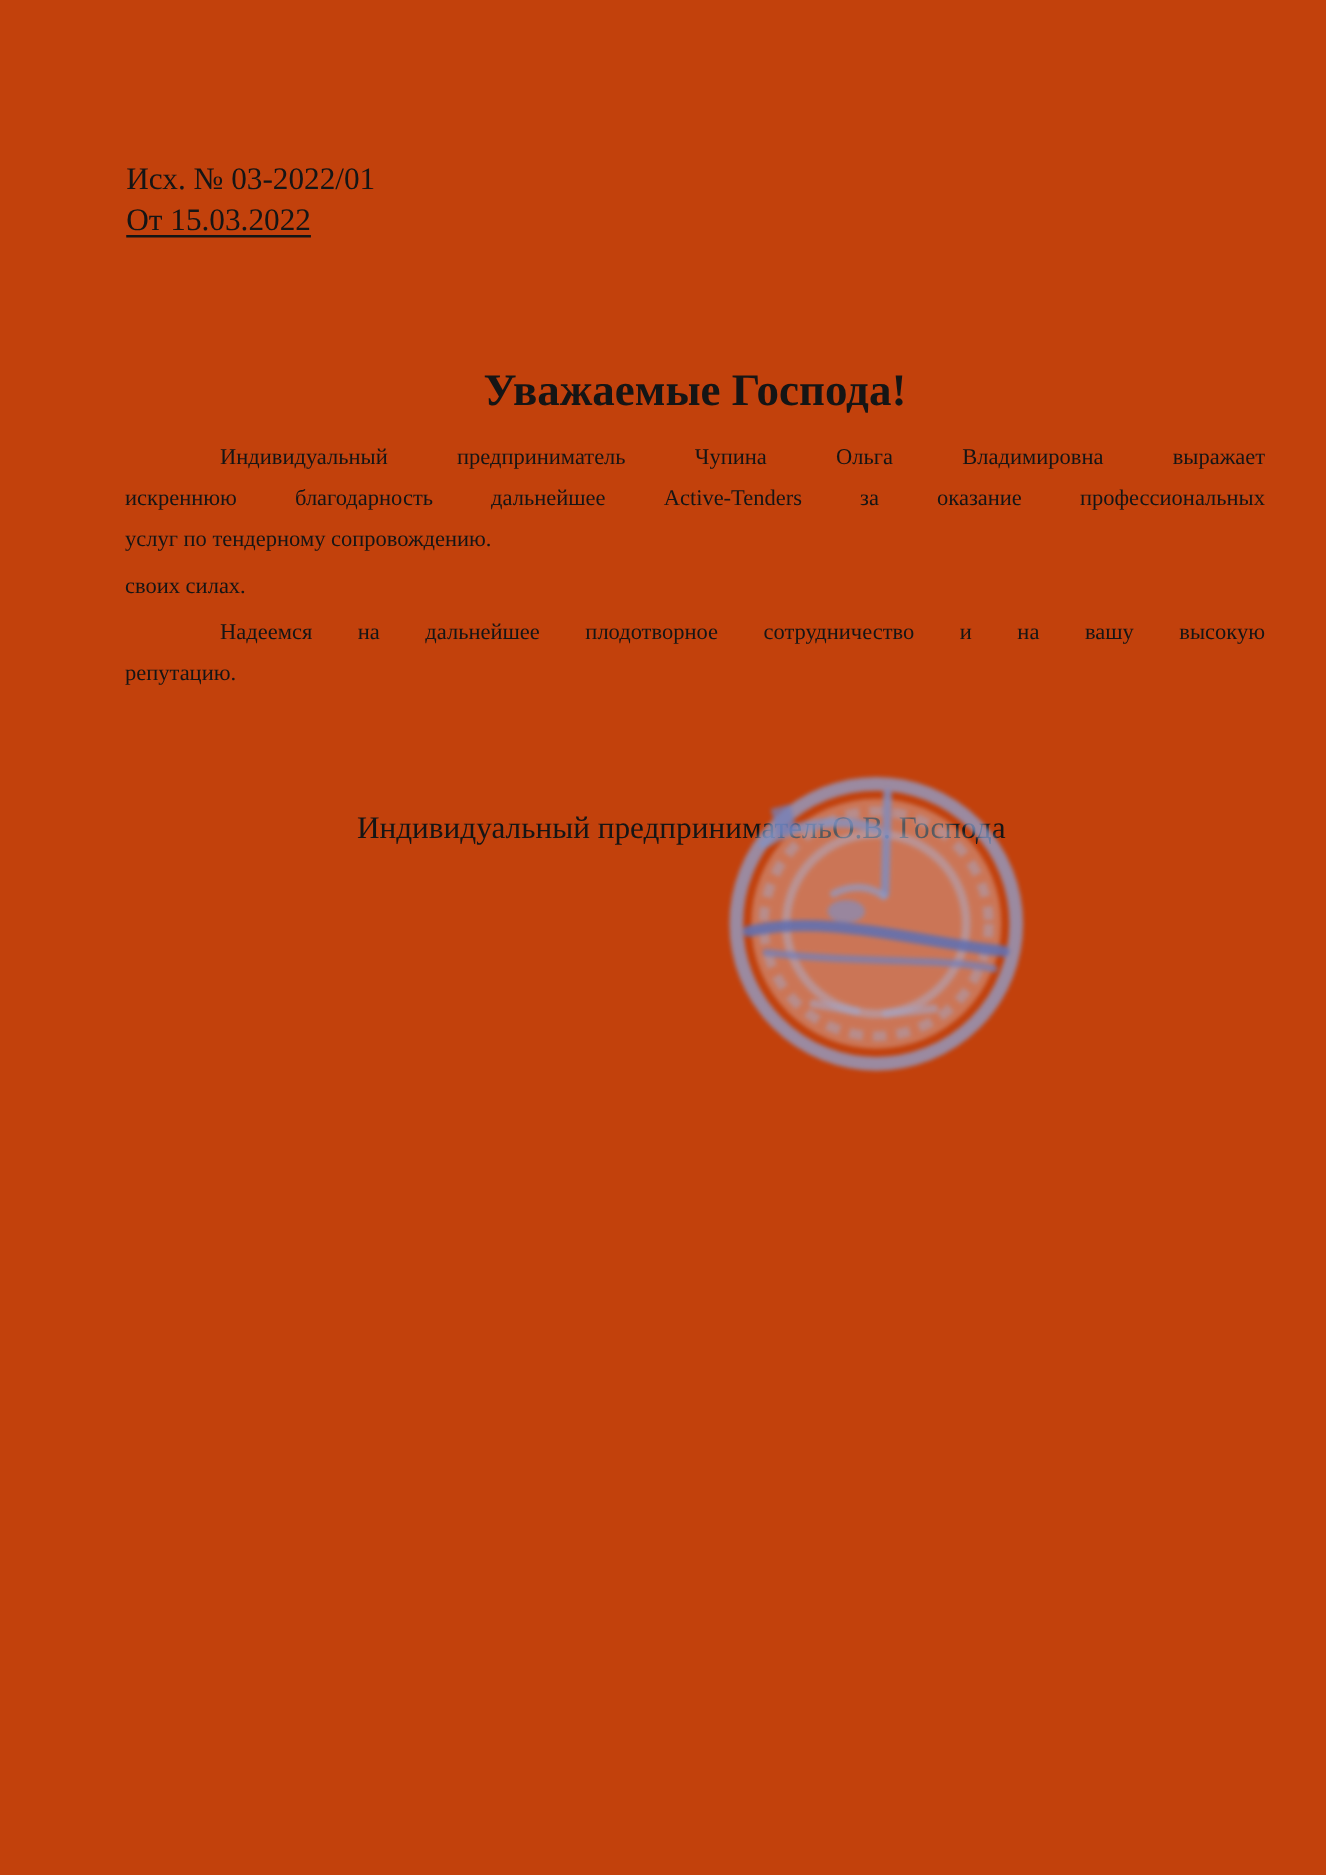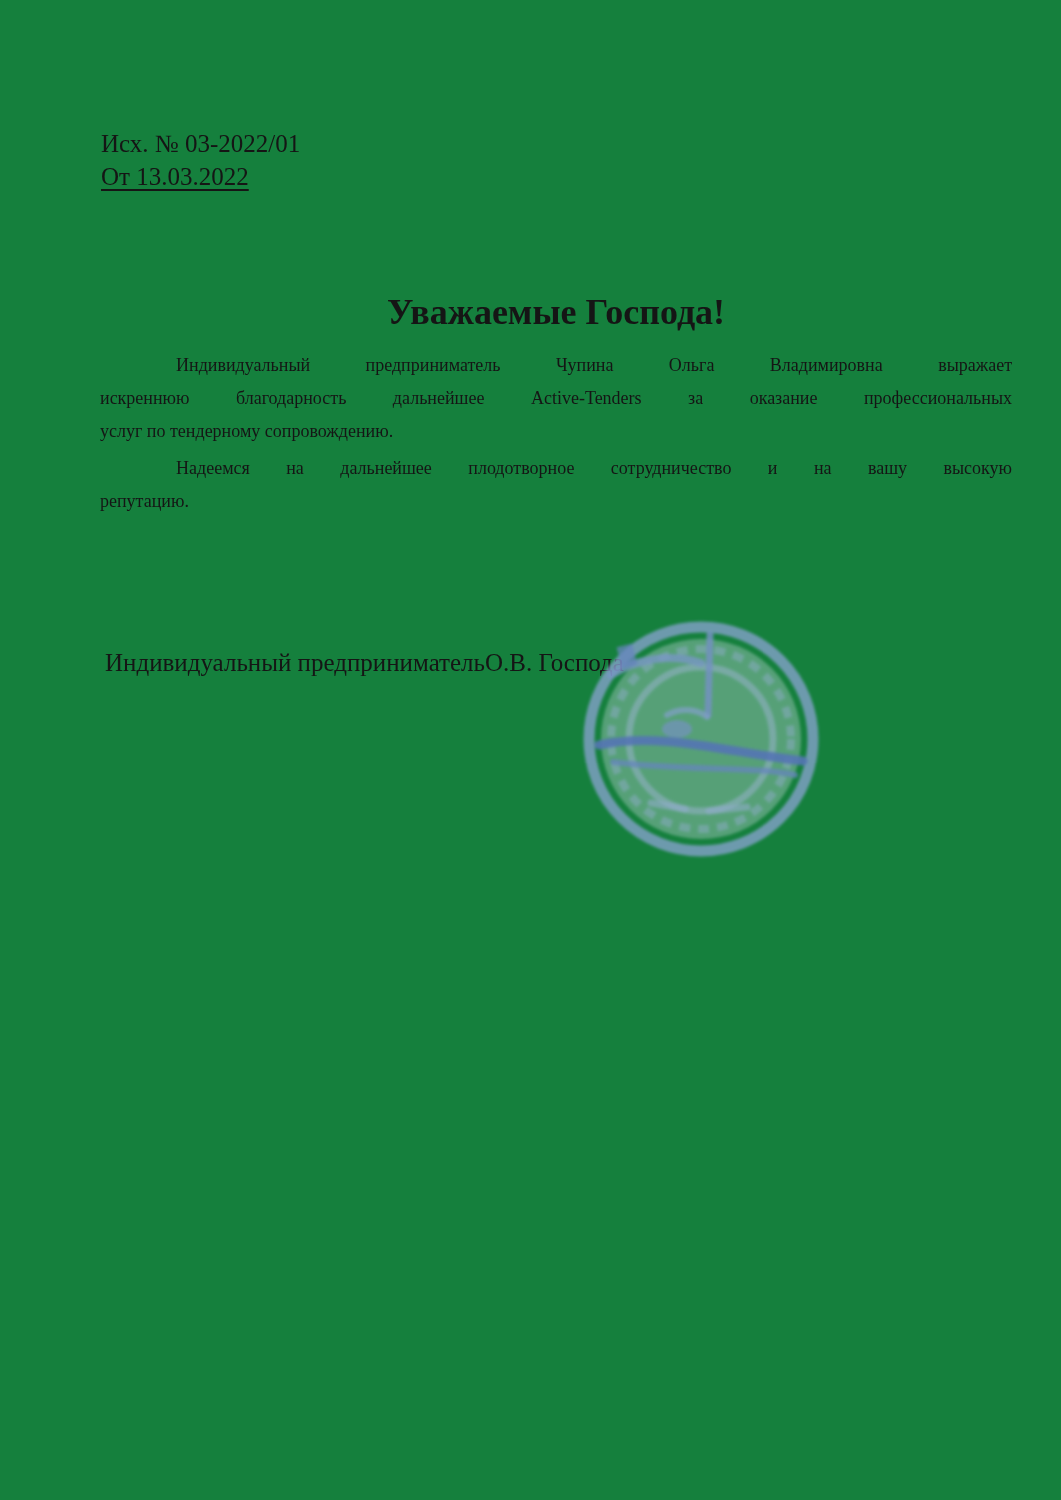--- a/index.html
+++ b/index.html
@@ -4,21 +4,21 @@
 <style>
   html, body { margin: 0; padding: 0; }
   body {
     width: 1061px; height: 1500px;
     background: #ffffff;
     position: relative;
     font-family: "Liberation Serif", "DejaVu Serif", serif;
     color: #151515;
     overflow: hidden;
   }
-  .page { position: absolute; inset: 0; background: #15803d; }
+  .page { position: absolute; inset: 0; background: #c2410c; }
 
   
   .ref-block {
     position: absolute; left: 101px; top: 127px;
     font-size: 25px; line-height: 33px; white-space: nowrap;
   }
   .ref-date { text-decoration: underline; text-underline-offset: 4px; text-decoration-thickness: 1.5px; }
 
   
   .letter-title {
@@ -32,51 +32,52 @@
     font-size: 18px; line-height: 33px;
   }
   .paragraph { margin: 0 0 4px 0; }
   .line { text-align: justify; text-align-last: justify; }
   .line.first { text-indent: 76px; }
   .line.last { text-align-last: auto; }
 
   
   .signature-row {
     position: absolute; left: 100px; top: 646px; width: 912px;
-    display: flex; justify-content: flex-start; align-items: baseline;
+    display: flex; justify-content: center; align-items: baseline;
     font-size: 25px; line-height: 33px;
   }
   .signature-role { padding-left: 5px; }
   .signature-name { padding-right: 27px; }
 
   
   .stamp {
     position: absolute; left: 581px; top: 619px; width: 240px; height: 240px;
     filter: blur(1.6px); opacity: 0.92; pointer-events: none;
   }
 </style>
 </head>
 <body>
 
 <div class="page">
 
   <div class="ref-block">
     <div>Исх. № 03-2022/01</div>
-    <div class="ref-date">От 13.03.2022</div>
+    <div class="ref-date">От 15.03.2022</div>
   </div>
 
   <div class="letter-title">Уважаемые Господа!</div>
 
   <div class="letter-body">
     <div class="paragraph">
       <div class="line first">Индивидуальный предприниматель Чупина Ольга Владимировна выражает</div>
       <div class="line">искреннюю благодарность дальнейшее Active-Tenders за оказание профессиональных</div>
       <div class="line last">услуг по тендерному сопровождению.</div>
     </div>
     <div class="paragraph">
+      <div class="line last">своих силах.</div>
     </div>
     <div class="paragraph">
       <div class="line first">Надеемся на дальнейшее плодотворное сотрудничество и на вашу высокую</div>
       <div class="line last">репутацию.</div>
     </div>
   </div>
 
   <div class="signature-row">
     <span class="signature-role">Индивидуальный предприниматель</span>
     <span class="signature-name">О.В. Господа</span>

